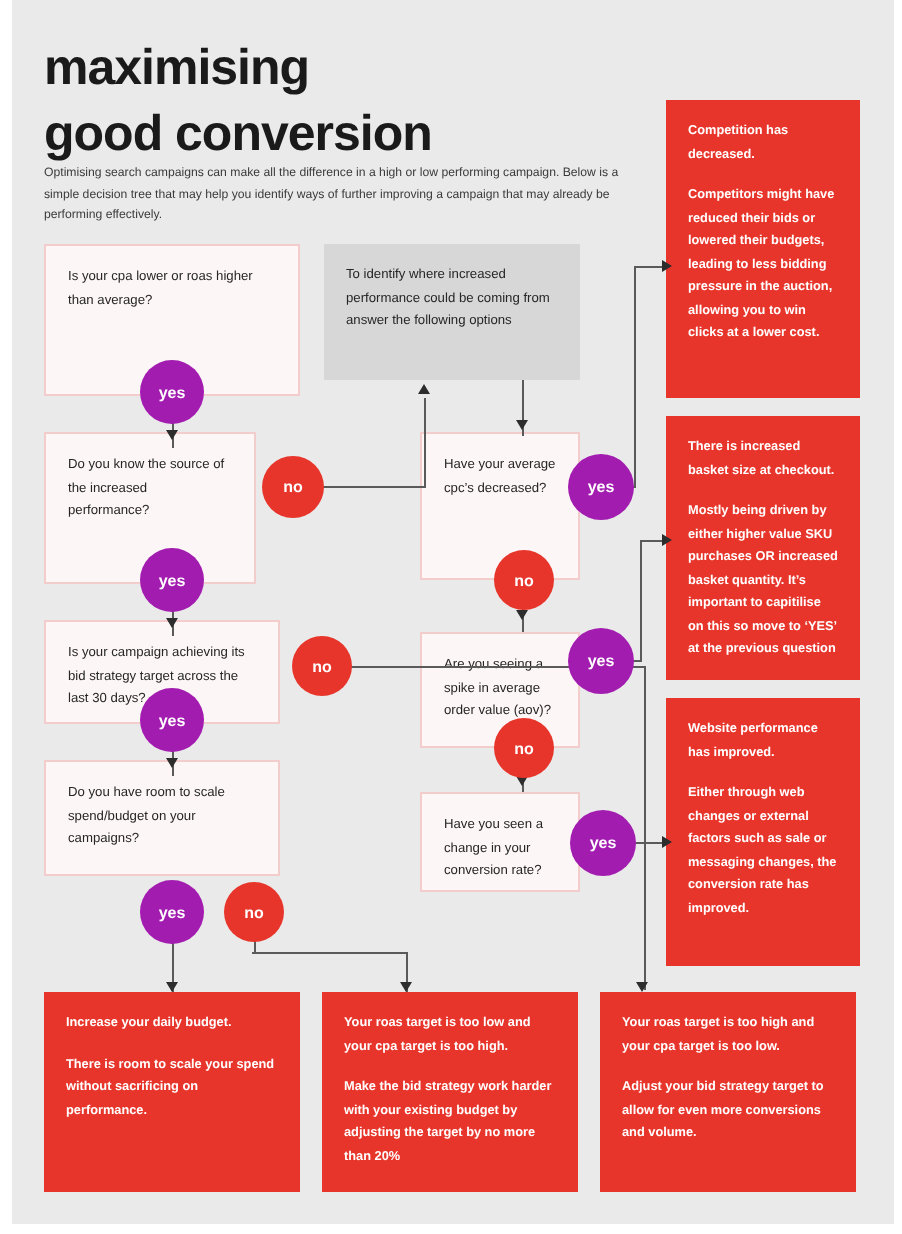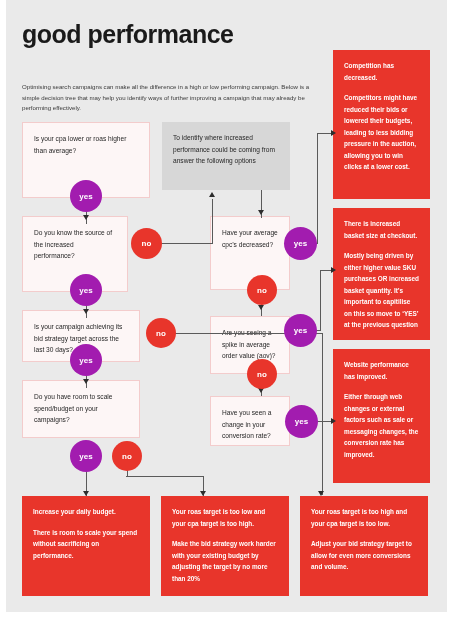--- a/index.html
+++ b/index.html
@@ -138,21 +138,22 @@
 </head>
 <body>
 
 <div id="page">
 
   <div class="edge-strip-left"></div>
   <div class="edge-strip-right"></div>
   <div class="edge-strip-bottom"></div>
 
   <div id="title">
-    <span class="line">good performance</span>
+    <span class="line">maximising</span>
+    <span class="line">good conversion</span>
   </div>
   <div id="intro">Optimising search campaigns can make all the difference in a high or low performing campaign. Below is a simple decision tree that may help you identify ways of further improving a campaign that may already be performing effectively.</div>
 
   <div class="ln v" style="left:86px; top:196px; height:28px;"></div>
   <div class="arw down" style="left:82.5px; top:215px;"></div>
 
   <div class="ln h" style="left:150px; top:243px; width:63px;"></div>
   <div class="ln v" style="left:212px; top:199px; height:45px;"></div>
   <div class="arw up" style="left:208.5px; top:192px;"></div>
 

